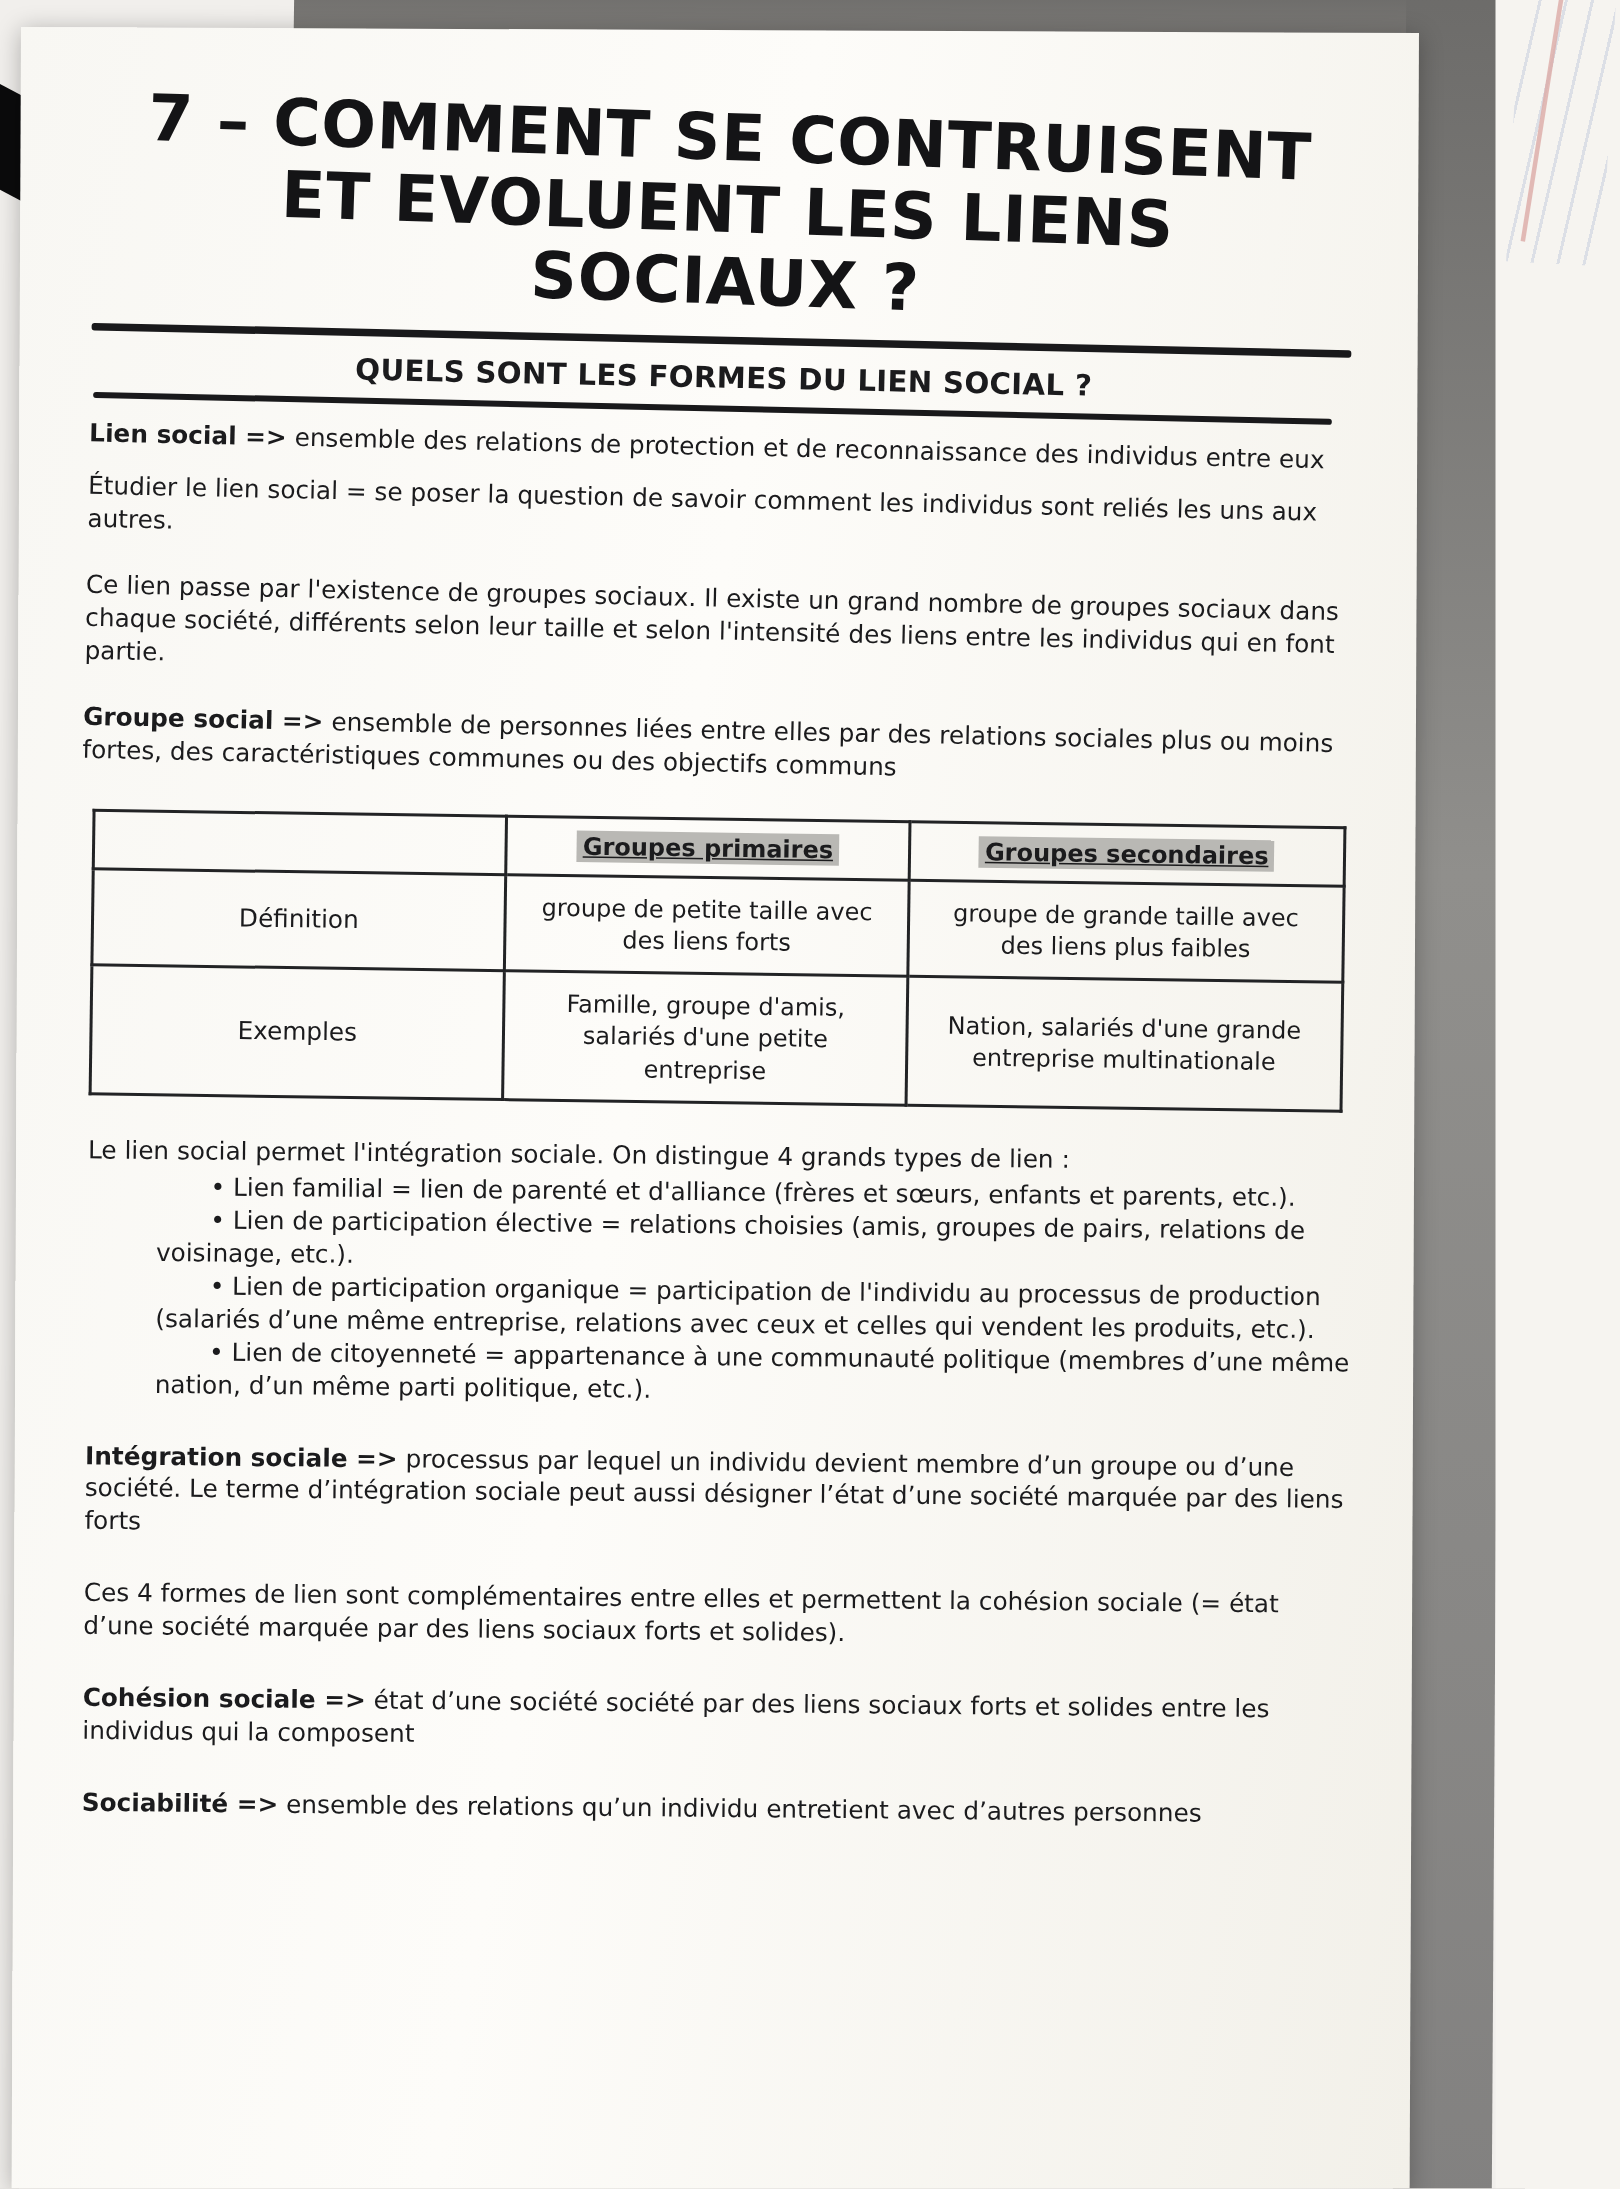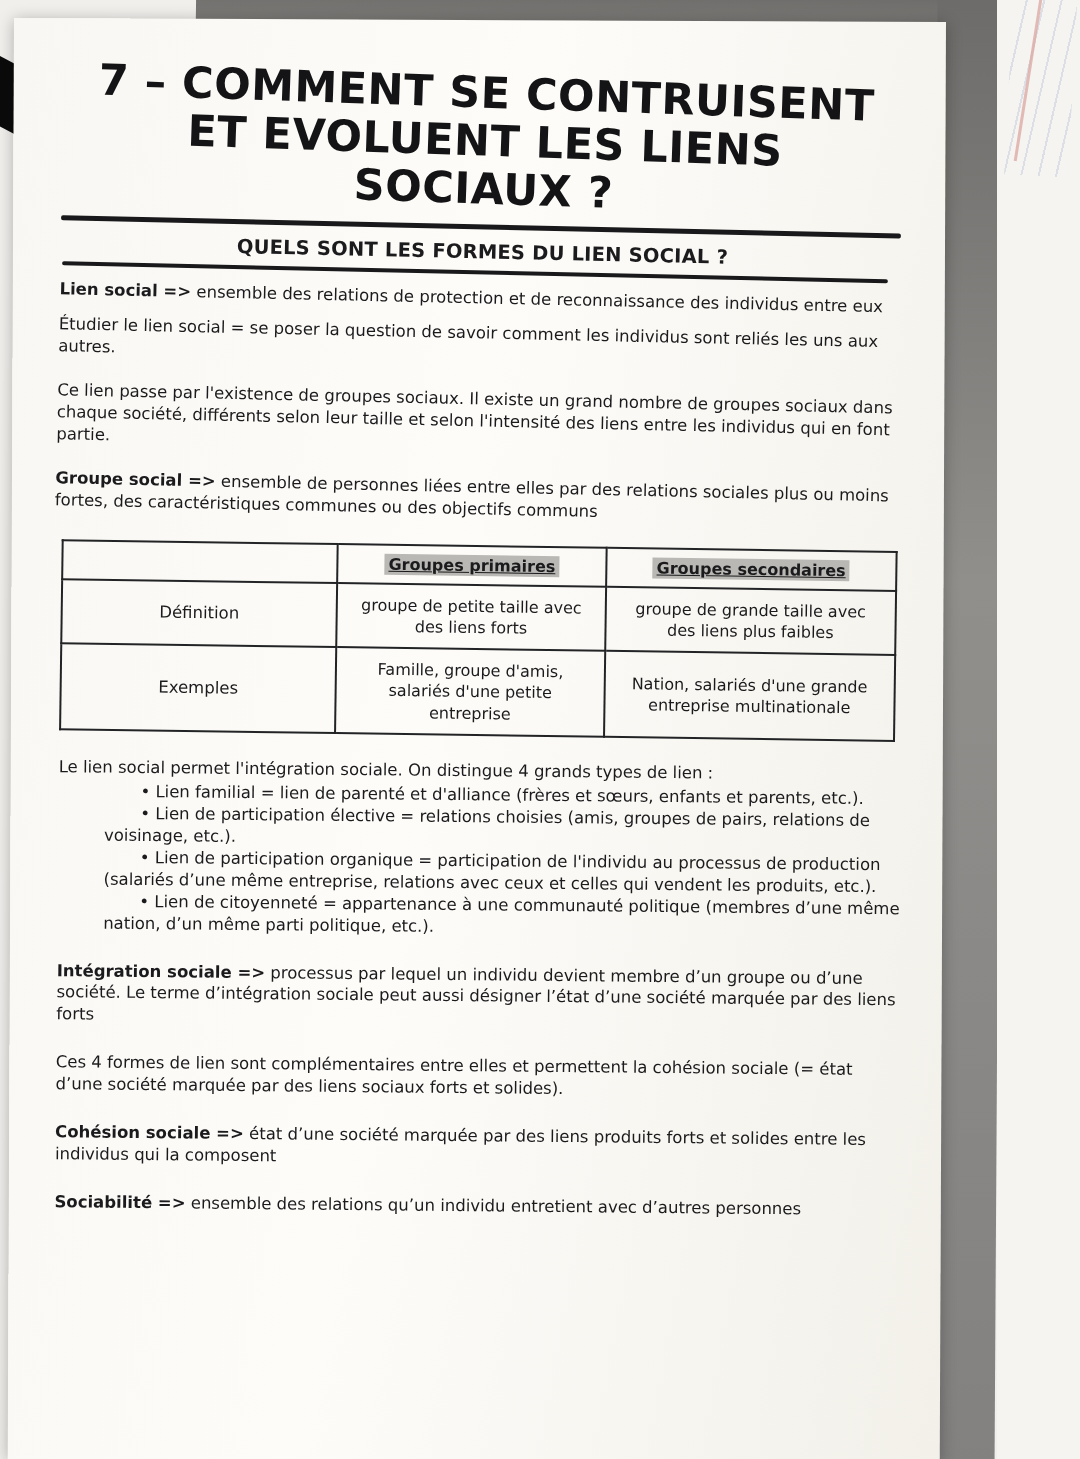--- a/index.html
+++ b/index.html
@@ -187,20 +187,20 @@
           <div class="bullet">Lien familial = lien de parenté et d'alliance (frères et sœurs, enfants et parents, etc.).</div>
           <div class="bullet">Lien de participation élective = relations choisies (amis, groupes de pairs, relations de voisinage, etc.).</div>
           <div class="bullet">Lien de participation organique = participation de l'individu au processus de production (salariés d’une même entreprise, relations avec ceux et celles qui vendent les produits, etc.).</div>
           <div class="bullet">Lien de citoyenneté = appartenance à une communauté politique (membres d’une même nation, d’un même parti politique, etc.).</div>
         </div>
 
         <p class="para mt-lg"><b class="term">Intégration sociale =&gt;</b> <span>processus par lequel un individu devient membre d’un groupe ou d’une société. Le terme d’intégration sociale peut aussi désigner l’état d’une société marquée par des liens forts</span></p>
 
         <p class="para mt-lg">Ces 4 formes de lien sont complémentaires entre elles et permettent la cohésion sociale (= état d’une société marquée par des liens sociaux forts et solides).</p>
 
-        <p class="para mt-lg"><b class="term">Cohésion sociale =&gt;</b> <span>état d’une société marquée par des liens produits forts et solides entre les individus qui la composent</span></p>
+        <p class="para mt-lg"><b class="term">Cohésion sociale =&gt;</b> <span>état d’une société société par des liens sociaux forts et solides entre les individus qui la composent</span></p>
 
         <p class="para mt-lg"><b class="term">Sociabilité =&gt;</b> <span>ensemble des relations qu’un individu entretient avec d’autres personnes</span></p>
       </div>
 
     </div>
   </div>
 </div>
 
 </body></html>

